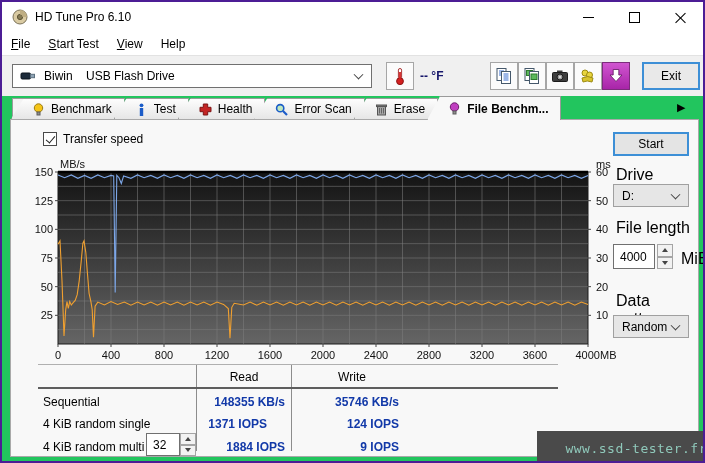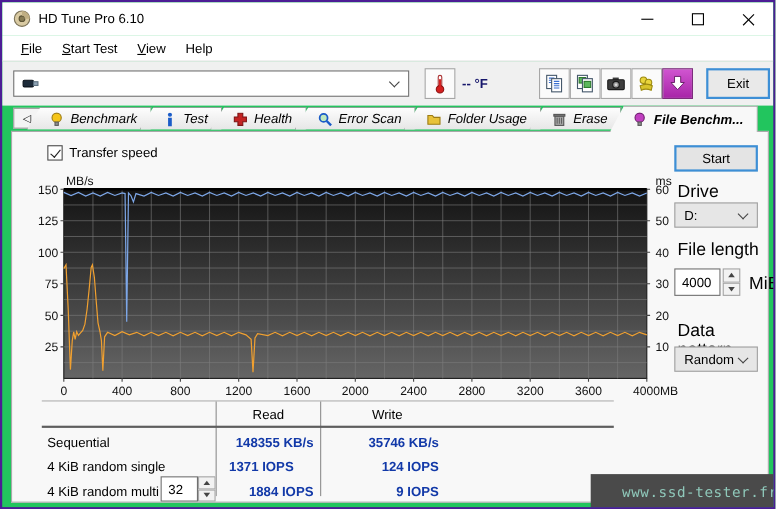--- a/index.html
+++ b/index.html
@@ -11,42 +11,42 @@
   .title-text{position:absolute;left:33px;top:8px;font-size:12px;}
   .win-controls{position:absolute;right:0;top:0;height:30px;display:flex;}
   .win-btn{width:46px;height:30px;display:flex;align-items:center;justify-content:center;background:transparent;border:none;}
   .glyph-min{width:11px;height:0;border-bottom:1px solid #000;display:block;}
   .glyph-max{width:9px;height:9px;border:1px solid #000;display:block;}
   .glyph-close{position:relative;width:11px;height:11px;display:block;}
   .glyph-close::before,.glyph-close::after{content:"";position:absolute;left:5px;top:-1px;width:1px;height:14px;background:#000;}
   .glyph-close::before{transform:rotate(45deg);} .glyph-close::after{transform:rotate(-45deg);}
   
   .menubar{position:absolute;top:30px;left:0;right:0;height:23px;background:#fff;border-bottom:1px solid #e2e2e2;
-    display:flex;align-items:center;padding-left:8px;}
+    display:flex;align-items:center;}
   .menu-item{display:inline-block;padding:3px 9px;font-size:12px;}
   .menu-item.accel::first-letter{text-decoration:underline;}
   
   .toolbar{position:absolute;top:54px;left:0;right:0;height:40px;background:#f0f0f0;}
   .drive-combo{position:absolute;left:10px;top:8px;width:360px;height:24px;background:#fff;border:1px solid #707070;
     box-sizing:border-box;display:flex;align-items:center;padding-left:7px;font-size:12px;}
   .drive-combo .lbl{margin-left:8px;white-space:pre;}
   .combo-chevron{position:absolute;right:9px;top:50%;width:6px;height:6px;border-right:1.4px solid #444;
     border-bottom:1.4px solid #444;transform:translateY(-70%) rotate(45deg);}
   .tool-btn{position:absolute;top:6px;width:28px;height:28px;background:#fbfbfb;border:1px solid #a6a6a6;
     box-sizing:border-box;display:flex;align-items:center;justify-content:center;padding:0;}
   .tool-btn.purple{background:linear-gradient(#d055d0,#a825a8);border:1px solid #7c2c7c;}
   .temp-readout{position:absolute;left:418px;top:13px;font-size:12px;font-weight:bold;color:#16166b;}
   .exit-btn{position:absolute;left:640px;top:6px;width:58px;height:28px;background:#e9e9e9;border:2px solid #3d8fd6;
     box-sizing:border-box;font-size:12px;font-family:"Liberation Sans",sans-serif;}
   
   .tabbar{position:absolute;top:94px;left:0;right:0;height:23px;z-index:6;}
   .tab-scroll{position:absolute;left:10px;top:2px;width:25px;height:19px;background:#f4f4f4;border:1px solid #9b9b9b;
     box-sizing:border-box;font-size:10px;display:flex;align-items:center;justify-content:center;padding:0;}
   .tab-scroll-right{position:absolute;left:675px;top:5px;font-size:11px;background:none;border:none;padding:0;}
-  .tabs{position:absolute;left:33px;top:0;height:23px;display:flex;align-items:center;font-style:italic;}
+  .tabs{position:absolute;left:20px;top:0;height:23px;display:flex;align-items:flex-end;}
   .tab{position:relative;height:21px;display:flex;align-items:center;gap:6px;padding:0 12px 0 20px;font-size:12px;
     background:linear-gradient(#fdfdfd,#e6e6e6);border:1px solid #9a9a9a;border-bottom:none;box-sizing:border-box;
     clip-path:polygon(13px 0,100% 0,100% 100%,0 100%);margin-left:-11px;z-index:1;}
   .tab.active{height:24px;margin-bottom:-1px;background:#f8f8f8;z-index:4;font-weight:bold;}
   
   .content{position:absolute;left:8px;top:117px;width:689px;height:338px;background:#f8f8f8;
     border:1px solid #a9a9a9;box-sizing:border-box;z-index:1;}
   .checkbox-row{position:absolute;left:32px;top:12px;display:flex;align-items:center;gap:6px;font-size:12px;}
   .checkbox{position:relative;width:14px;height:14px;background:#fff;border:1px solid #4a4a4a;box-sizing:border-box;}
   .checkbox::after{content:"";position:absolute;left:3.5px;top:0.5px;width:4px;height:8px;border-right:1.6px solid #222;
@@ -106,20 +106,21 @@
     <span class="menu-item accel">View</span>
     <span class="menu-item">Help</span>
   </div>
 
   <div class="toolbar">
     <div class="drive-combo">
       <svg width="16" height="16" viewBox="0 0 16 16">
         <rect x="1" y="5" width="9.5" height="6" rx="1.2" fill="#1d2b3a" stroke="#0c141d"></rect>
         <rect x="10.5" y="6.3" width="4" height="3.4" fill="#8fa3b5" stroke="#5c707f"></rect>
       </svg>
+      <span class="lbl">Biwin    USB Flash Drive</span>
       <span class="combo-chevron"></span>
     </div>
 
     <button class="tool-btn" style="left:384px;">
       <svg width="16" height="19" viewBox="0 0 16 19">
         <rect x="6.4" y="1.5" width="3.2" height="10.5" rx="1.6" fill="#fff" stroke="#a33"></rect>
         <circle cx="8" cy="14.2" r="3.4" fill="#d42020" stroke="#8c1414"></circle>
         <rect x="7.1" y="5" width="1.8" height="8" fill="#d42020"></rect>
       </svg>
     </button>
@@ -189,26 +190,20 @@
           <path d="M4.3 1h4.4v3.3H12v4.4H8.7V12H4.3V8.7H1V4.3h3.3z" fill="#c32424" stroke="#7d1515"></path>
         </svg>
         <span>Health</span>
       </div>
       <div class="tab">
         <svg width="13" height="13" viewBox="0 0 13 13">
           <circle cx="5.2" cy="5.2" r="3.6" fill="#bfe8bf" stroke="#1b5cc8" stroke-width="1.6"></circle>
           <line x1="8" y1="8" x2="12" y2="12" stroke="#1b5cc8" stroke-width="2.2"></line>
         </svg>
         <span>Error Scan</span>
-      </div>
-      <div class="tab">
-        <svg width="13" height="13" viewBox="0 0 13 13">
-          <path d="M1 3h4l1.5 1.7H12V11H1z" fill="#e8c23a" stroke="#9c7c14"></path>
-        </svg>
-        <span>Folder Usage</span>
       </div>
       <div class="tab">
         <svg width="13" height="13" viewBox="0 0 13 13">
           <rect x="2.5" y="3.5" width="8" height="8.5" fill="#a8a8a8" stroke="#555"></rect>
           <rect x="1.5" y="2" width="10" height="1.6" fill="#7e7e7e" stroke="#555"></rect>
           <path d="M4.5 5v5.5M6.5 5v5.5M8.5 5v5.5" stroke="#5c5c5c" stroke-width="0.9"></path>
         </svg>
         <span>Erase</span>
       </div>
       <div class="tab active">

